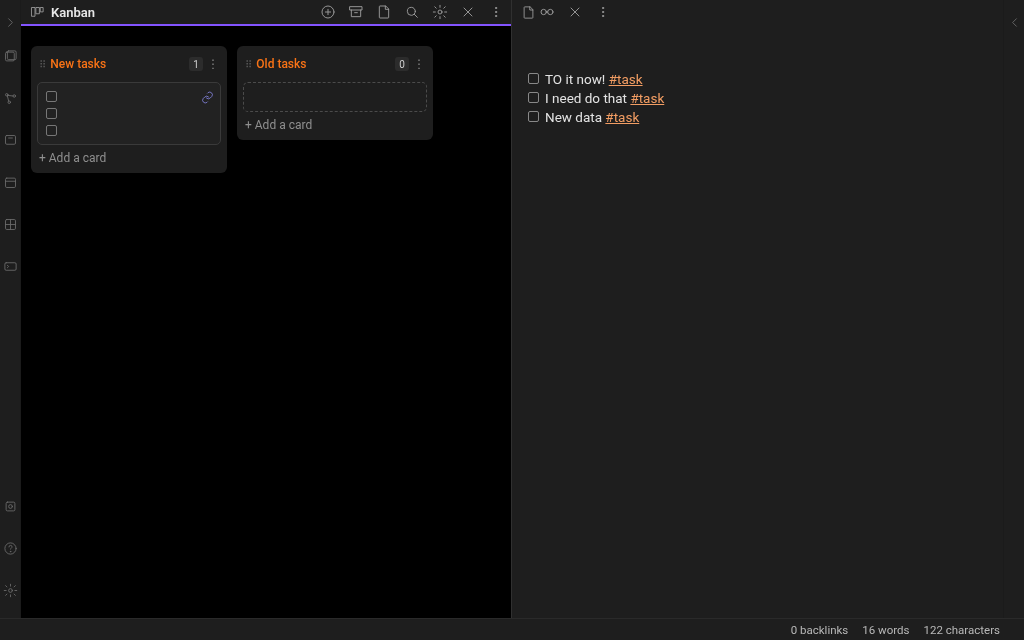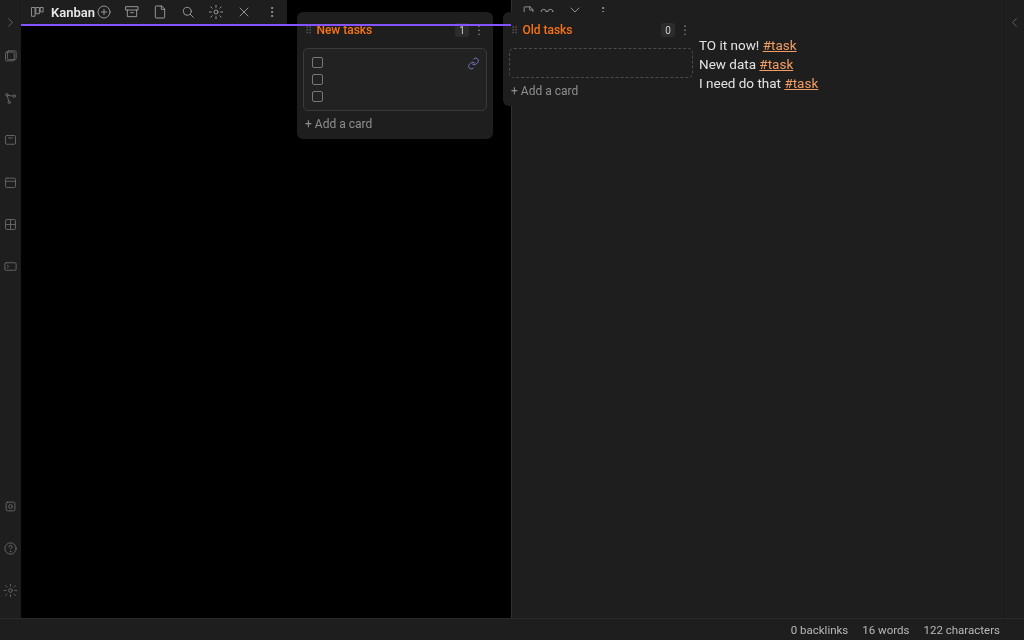--- a/index.html
+++ b/index.html
@@ -10,21 +10,21 @@
 .rail { width:21px; background:#1e1e1e; display:flex; flex-direction:column; align-items:center; border-right:1px solid #1b1b1b; }
 .rail.right { border-right:none; border-left:1px solid #1b1b1b; }
 .rail-top { display:flex; flex-direction:column; align-items:center; padding-top:8px; gap:0; }
 .rail-btn { width:21px; height:28px; display:flex; align-items:center; justify-content:center; color:#6b6b6b; cursor:pointer; }
 .rail-btn svg { width:15px; height:15px; }
 .rail-main { flex:1; display:flex; flex-direction:column; align-items:center; gap:14px; padding-top:6px; }
 .rail-bottom { display:flex; flex-direction:column; align-items:center; gap:14px; padding-bottom:14px; }
 
 
 .panes { flex:1; display:flex; min-width:0; }
-.pane { display:flex; min-width:0; }
+.pane { display:flex; flex-direction:column; min-width:0;gap:10px; }
 .pane.left { width:490px; background:#000; position:relative; }
 .pane.right { flex:1; background:#1e1e1e; border-left:1px solid #303030; }
 .accent-line { position:absolute; top:24px; left:0; right:0; height:2px; background:#8354ff; }
 
 
 .pane-hdr { height:24px; display:flex; align-items:center; padding:0 6px; background:#1e1e1e; }
 .pane-hdr .icon-slot { width:20px; height:20px; display:flex; align-items:center; justify-content:center; color:#9d9d9d; }
 .pane-hdr .icon-slot svg { width:15px; height:15px; }
 .pane-title { color:#e7e7e7; font-size:13px; font-weight:600; margin-left:4px; flex:1; }
 .pane-right .pane-title { font-weight:500; }
@@ -45,21 +45,21 @@
 .card .link-ic { position:absolute; right:6px; top:6px; color:#8e8ef0; }
 .card .link-ic svg { width:13px; height:13px; }
 .card-checks { display:flex; flex-direction:column; gap:6px; }
 .chk { width:11px; height:11px; border:1px solid #777; border-radius:2px; background:transparent; }
 
 .empty-card { margin-top:6px; border:1px dashed #4b4b4b; border-radius:5px; height:30px; }
 
 .add-card { margin-top:2px; padding:4px 2px 2px; color:#8f8f8f; font-size:12px; cursor:pointer; }
 
 
-.note-body { flex:1; padding:36px 28px;margin-left:36px; }
+.note-body { flex:1; padding:36px 16px; }
 .note-line { display:flex; align-items:flex-start; gap:6px; font-size:13.5px; line-height:19px; color:#e3e3e3; }
 .note-line .chk { margin-top:3px; border-color:#888; flex-shrink:0; }
 .tasktag { color:#f29d63; text-decoration:underline; }
 
 
 .status { height:22px; background:#1e1e1e; border-top:1px solid #2a2a2a; display:flex; align-items:center; justify-content:flex-end; padding:0 24px; gap:14px; font-size:11.5px; color:#b8b8b8; }
 
 svg { stroke:currentColor; fill:none; stroke-width:1.4; stroke-linecap:round; stroke-linejoin:round; }
 </style>
 </head>
@@ -270,25 +270,25 @@
         </div>
       </div>
 
       <div class="note-body">
         <div class="note-line">
           <div class="chk"></div>
           <div><span>TO it now! </span><span class="tasktag">#task</span></div>
         </div>
         <div class="note-line">
           <div class="chk"></div>
-          <div><span>New data </span><span class="tasktag">#task</span></div>
+          <div><span>I need do that </span><span class="tasktag">#task</span></div>
         </div>
         <div class="note-line">
           <div class="chk"></div>
-          <div><span>I need do that </span><span class="tasktag">#task</span></div>
+          <div><span>New data </span><span class="tasktag">#task</span></div>
         </div>
       </div>
     </div>
   </div>
 
   <div class="rail right">
     <div class="rail-top">
       <div class="rail-btn">
         <svg viewBox="0 0 24 24">
             <polyline points="15 6 9 12 15 18"></polyline>

